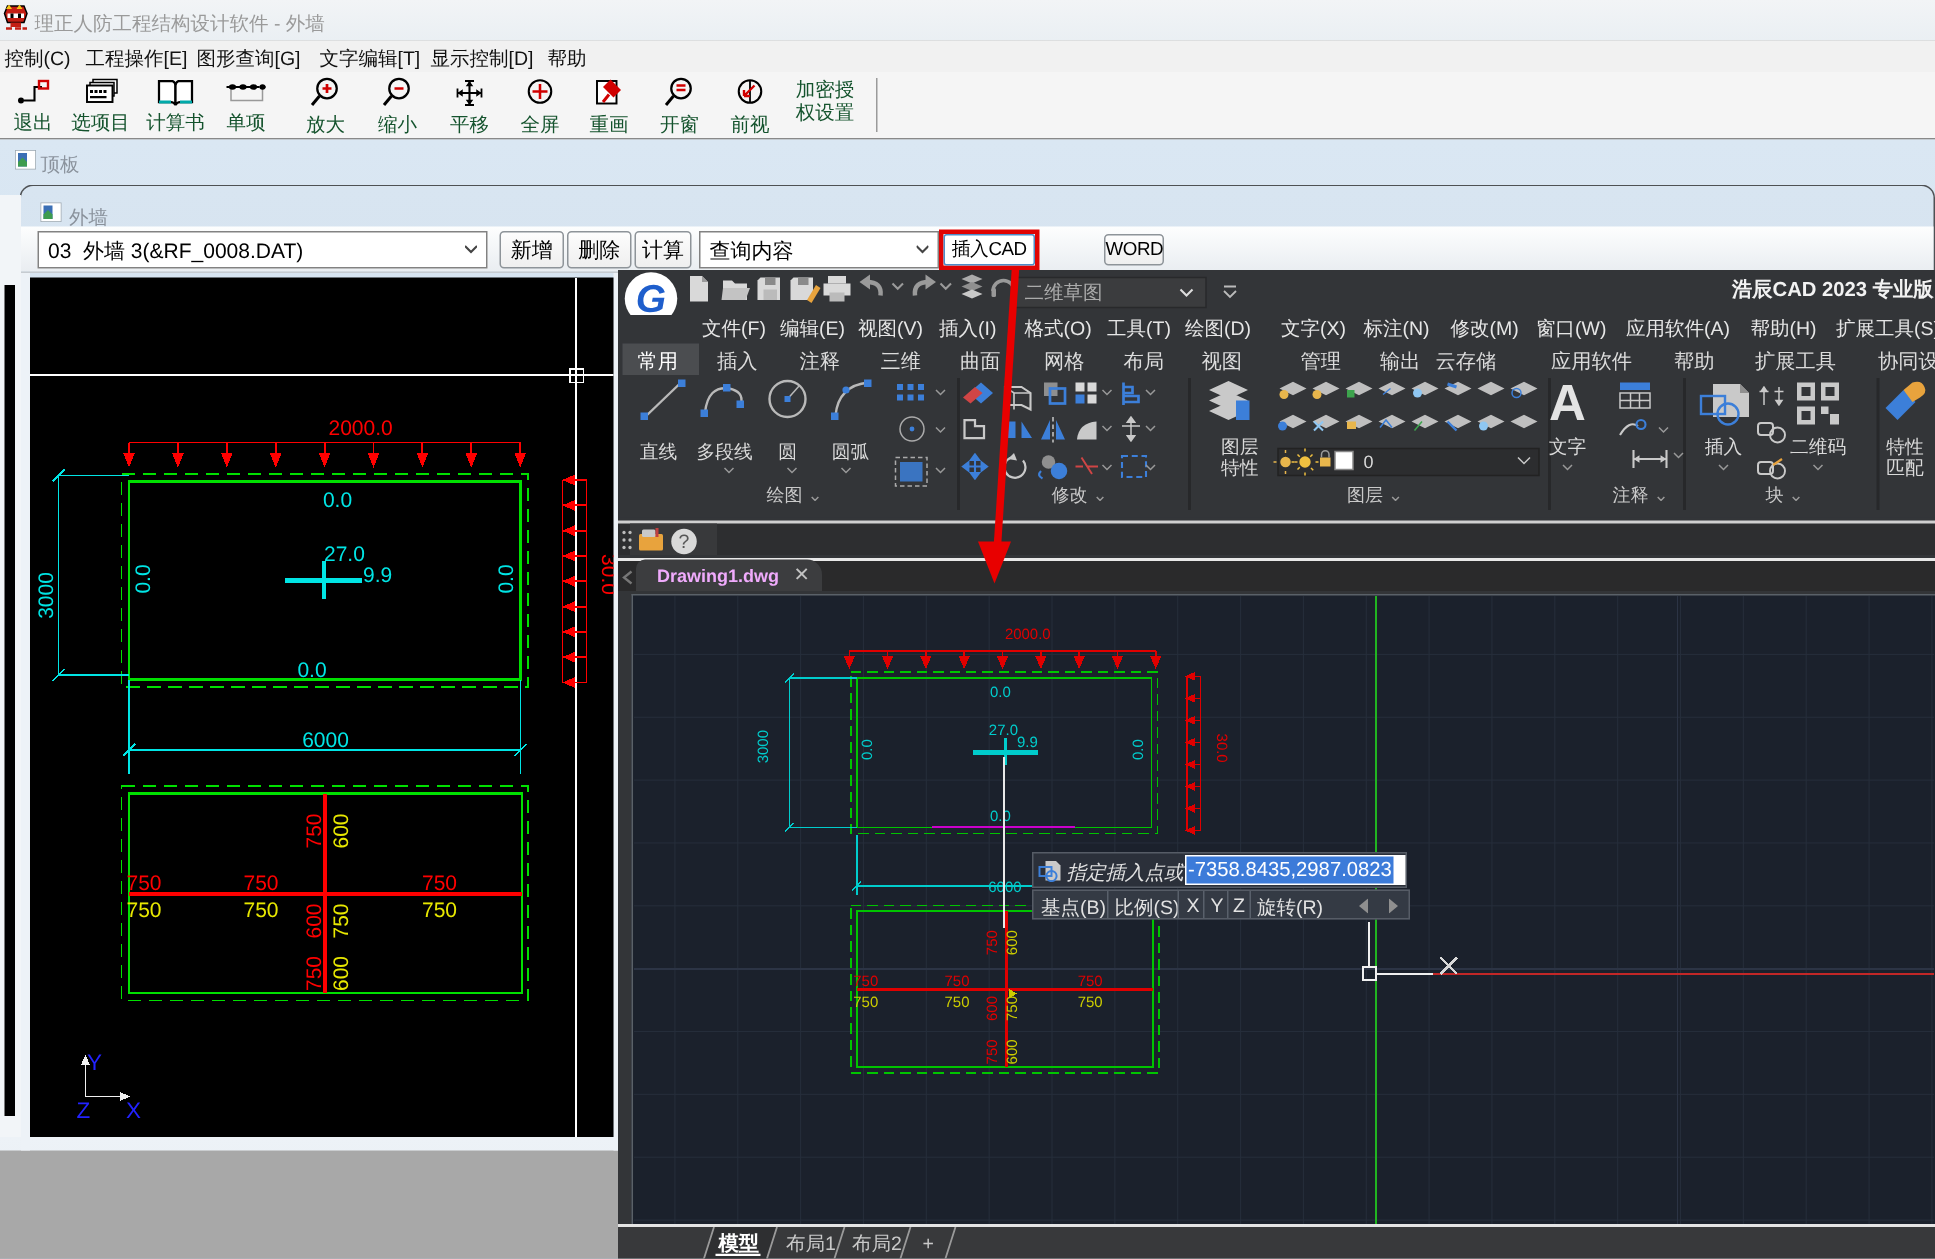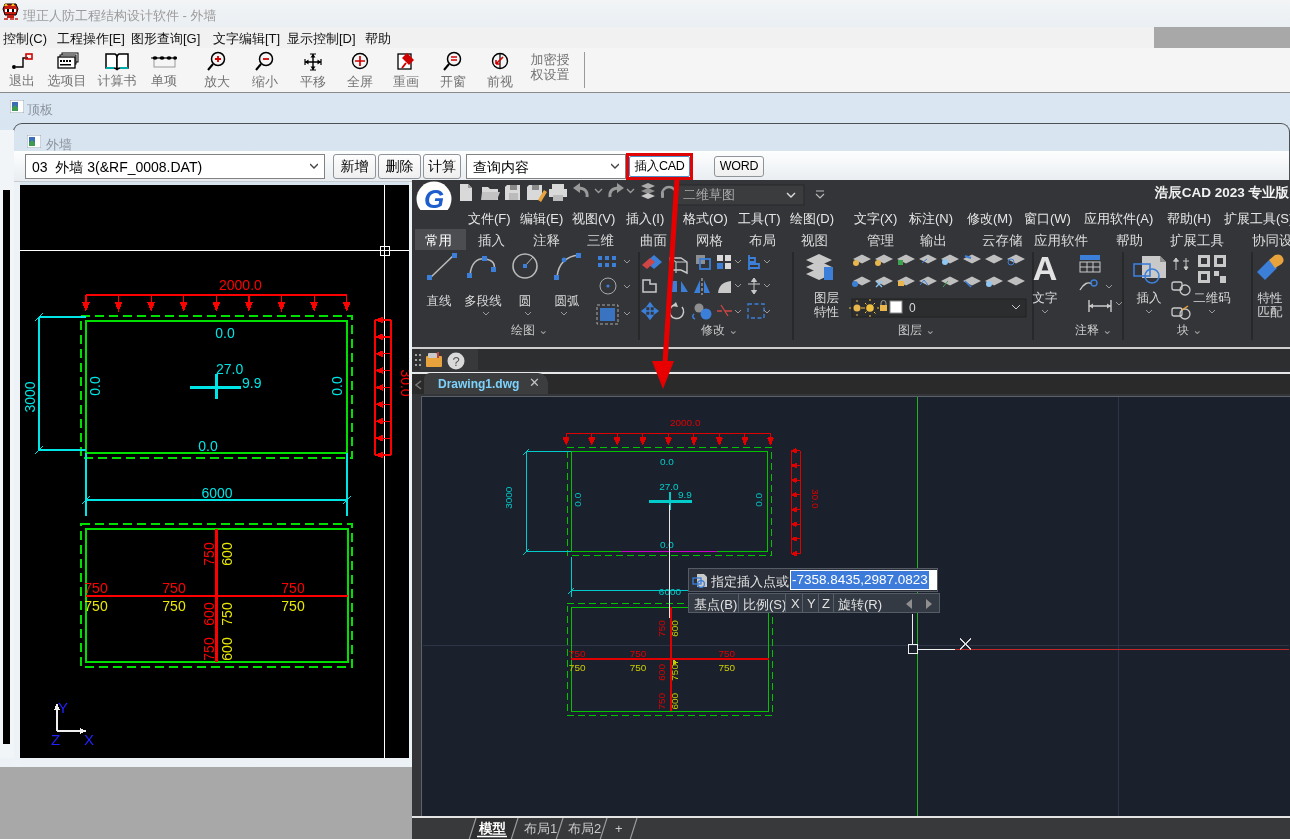--- a/index.html
+++ b/index.html
@@ -2,66 +2,66 @@
 <html><head>
 <meta charset="utf-8">
 <style>
 * { margin:0; padding:0; box-sizing:border-box; }
 html,body { width:1290px; height:839px; overflow:hidden; background:#A8A8A8; font-family:"Liberation Sans",sans-serif; }
 .abs { position:absolute; }
 #stage { position:relative; width:1290px; height:839px; }
 
 #titlebar { left:0; top:0; width:1290px; height:27px; background:linear-gradient(#F2F4F6,#EAEFF3); }
 #titlebar .t { position:absolute; left:23px; top:7px; font-size:13px; color:#9A9A9A;text-align:right; }
-#menubar { left:0; top:27px; width:1154px; height:21px; background:#F1F1F1; font-size:13px; color:#111; }
+#menubar { left:0; top:27px; width:1290px; height:21px; background:#F1F1F1; font-size:13px; color:#111; }
 #menubar span { position:absolute; top:3px; }
 #toolbar { left:0; top:48px; width:1290px; height:45px; background:#F5F5F5; border-bottom:1px solid #898989; }
 .tbtn { position:absolute; top:3px; width:46px; text-align:center; }
-.tbtn .lbl { font-size:13px; color:#737373; margin-top:-2px; line-height:14px; }
+.tbtn .lbl { font-size:13px; color:#14532d; margin-top:-2px; line-height:14px; }
 .tsep { position:absolute; top:4px; width:1px; height:36px; background:#9a9a9a; }
 
 #mdi { left:0; top:93px; width:1290px; height:746px; background:linear-gradient(#DAE7F3,#C9D9E7); }
 #dbCaption { left:10px; top:100px; width:200px; height:18px; }
 #dbCaption .txt { position:absolute; left:17px; top:1px; font-size:13px; color:#8A929C; }
 #wq { left:13px; top:123px; width:1277px; height:645px; background:linear-gradient(#D8E5F1,#CBDAE8); border:1px solid #4E5154; border-bottom:none; border-radius:9px 9px 0 0; }
 #wqCaption { left:27px; top:135px; width:200px; height:18px; }
 #wqCaption .txt { position:absolute; left:19px; top:1px; font-size:13px; color:#8A929C; }
 #ctrlrow { left:14px; top:151px; width:1275px; height:31px; background:linear-gradient(#FDFEFE,#E9EDF1); border-bottom:1px solid #C6CBD0; }
 .combo { position:absolute; background:#fff; border:1px solid #828282; font-size:14px; color:#000; }
 .combo .arr { position:absolute; right:6px; top:7px; width:8px; height:8px; }
 .pbtn { position:absolute; background:linear-gradient(#FDFDFD,#EFEFEF); border:1px solid #8E9499; border-radius:3px; font-size:14px; color:#000; text-align:center; }
 #redbox { left:626px; top:153px; width:67px; height:27px; border:3px solid #E00404; background:#fff; }
 #insbtn { left:629px; top:156px; width:61px; height:21px; border:1px solid #4D8CC8; border-radius:2px; background:#fff; font-size:12.5px; text-align:center; line-height:19px; letter-spacing:-0.3px; }
-#wordbtn { left:714px; top:156px; width:50px; height:21px; line-height:19px; font-size:12.5px !important; letter-spacing:-0.3px; }
+#wordbtn { left:736px; top:156px; width:40px; height:21px; line-height:19px; font-size:12.5px !important; letter-spacing:-0.3px; }
 
 #lcanvas { left:20px; top:185px; width:389px; height:573px; background:#000; }
 #sliver { left:0; top:130px; width:14px; height:637px; background:#F2F5F8; }
 #sliverb { left:3px; top:190px; width:7px; height:554px; background:#000; }
 #botgray { left:0; top:758px; width:412px; height:81px; background:linear-gradient(#EDF2F7,#E6ECF2) ; }
 #botgray2 { left:0; top:767px; width:412px; height:72px; background:#A8A8A8; }
 #rborder { left:409px; top:182px; width:4px; height:585px; background:#EDF2F7; }
 
 #gc { left:412px; top:180px; width:878px; height:659px; background:#333538; }
 #gc .menu { position:absolute; top:28px; left:0; width:796px; height:21px; font-size:13px; color:#E6E6E6; }
 #gc .menu span { position:absolute; top:2px; white-space:nowrap; }
 #gc .tabs { position:absolute; top:49px; left:0; width:878px; height:22px; font-size:13.5px; color:#DCDCDC; }
 #gc .tabs span { position:absolute; top:3px; white-space:nowrap;text-align:right; }
 #ribbon { left:412px; top:250px; width:878px; height:95px; background:#333538; }
 .rsep { position:absolute; top:2px; width:2px; height:88px; background:#27282A; }
 .glbl { position:absolute; top:72px; font-size:12px; color:#C9C9C9; }
 #gtoolrow { left:412px; top:347px; width:878px; height:23px; background:#2D2E30; border-top:2px solid #CFCFCF; }
 #ftabrow { left:412px; top:372px; width:878px; height:22px; background:#2A2A2B; border-top:2px solid #E8E8E8; }
 #ftab { left:424px; top:373px; width:124px; height:21px; background:#3C3D3F; border-radius:6px 10px 0 0; }
-#ftab .nm { position:absolute; left:14px; top:4px; font-size:12px; font-weight:bold; color:#7dd3fc; }
+#ftab .nm { position:absolute; left:14px; top:4px; font-size:12px; font-weight:bold; color:#f0abfc; }
 #ftab .x { position:absolute; left:105px; top:2px; font-size:13px; color:#C2C2C2; }
 #gcanvas { left:421px; top:396px; width:869px; height:420px; background:#1C222D; border-left:1px solid #5A6168; border-top:1px solid #5A6168; }
 #gbot { left:412px; top:816px; width:878px; height:23px; background:#38393B; border-top:2px solid #E4E4E4; }
 
 #tt1 { left:688px; top:568px; width:250px; height:24px; background:#2B303A; border:1px solid #565C66; }
-#tt1 .lbl { position:absolute; left:22px; top:4px; font-size:13px; color:#E2E2E2; }
+#tt1 .lbl { position:absolute; left:22px; top:4px; font-size:13px; color:#E2E2E2;font-style:italic; }
 #tt1in { left:790px; top:570px; width:147px; height:20px; background:#fff; }
 #tt1in .sel { position:absolute; left:1px; top:1px; height:18px; background:#3C7BD9; color:#fff; font-size:13.5px; padding:0 1px; line-height:18px;}
 #tt2 { left:688px; top:593px; width:252px; height:20px; background:#343a44; border:1px solid #565C66; font-size:13px; color:#E2E2E2; }
 #tt2 span { position:absolute; top:2px; }
 .tt2sep { position:absolute; top:0; width:1px; height:18px; background:#59606B; }
 </style>
 </head>
 <body>
 <div id="stage">
 
@@ -366,21 +366,21 @@
     <span style="left:13px;color:#fff">常用</span>
         <span style="left:66px">插入</span>
         <span style="left:121px">注释</span>
     <span style="left:175px">三维</span>
         <span style="left:228px">曲面</span>
         <span style="left:284px">网格</span>
     <span style="left:337px">布局</span>
         <span style="left:389px">视图</span>
         <span style="left:455px">管理</span>
     <span style="left:508px">输出</span>
-        <span style="left:570px">云存储</span>
+        <span style="left:545px">云存储</span>
         <span style="left:622px">应用软件</span>
     <span style="left:704px">帮助</span>
         <span style="left:758px">扩展工具</span>
         <span style="left:840px">协同设</span>
   </div>
 </div>
 
 <svg class="abs" style="left:412px;top:178px" width="878" height="32" viewBox="0 0 878 32">
   <circle cx="22" cy="21" r="17.5" fill="#fff"></circle>
   <text x="22" y="30" text-anchor="middle" font-size="26" font-weight="bold" font-style="italic" fill="#1E5ECC" font-family="Liberation Sans">G</text>

